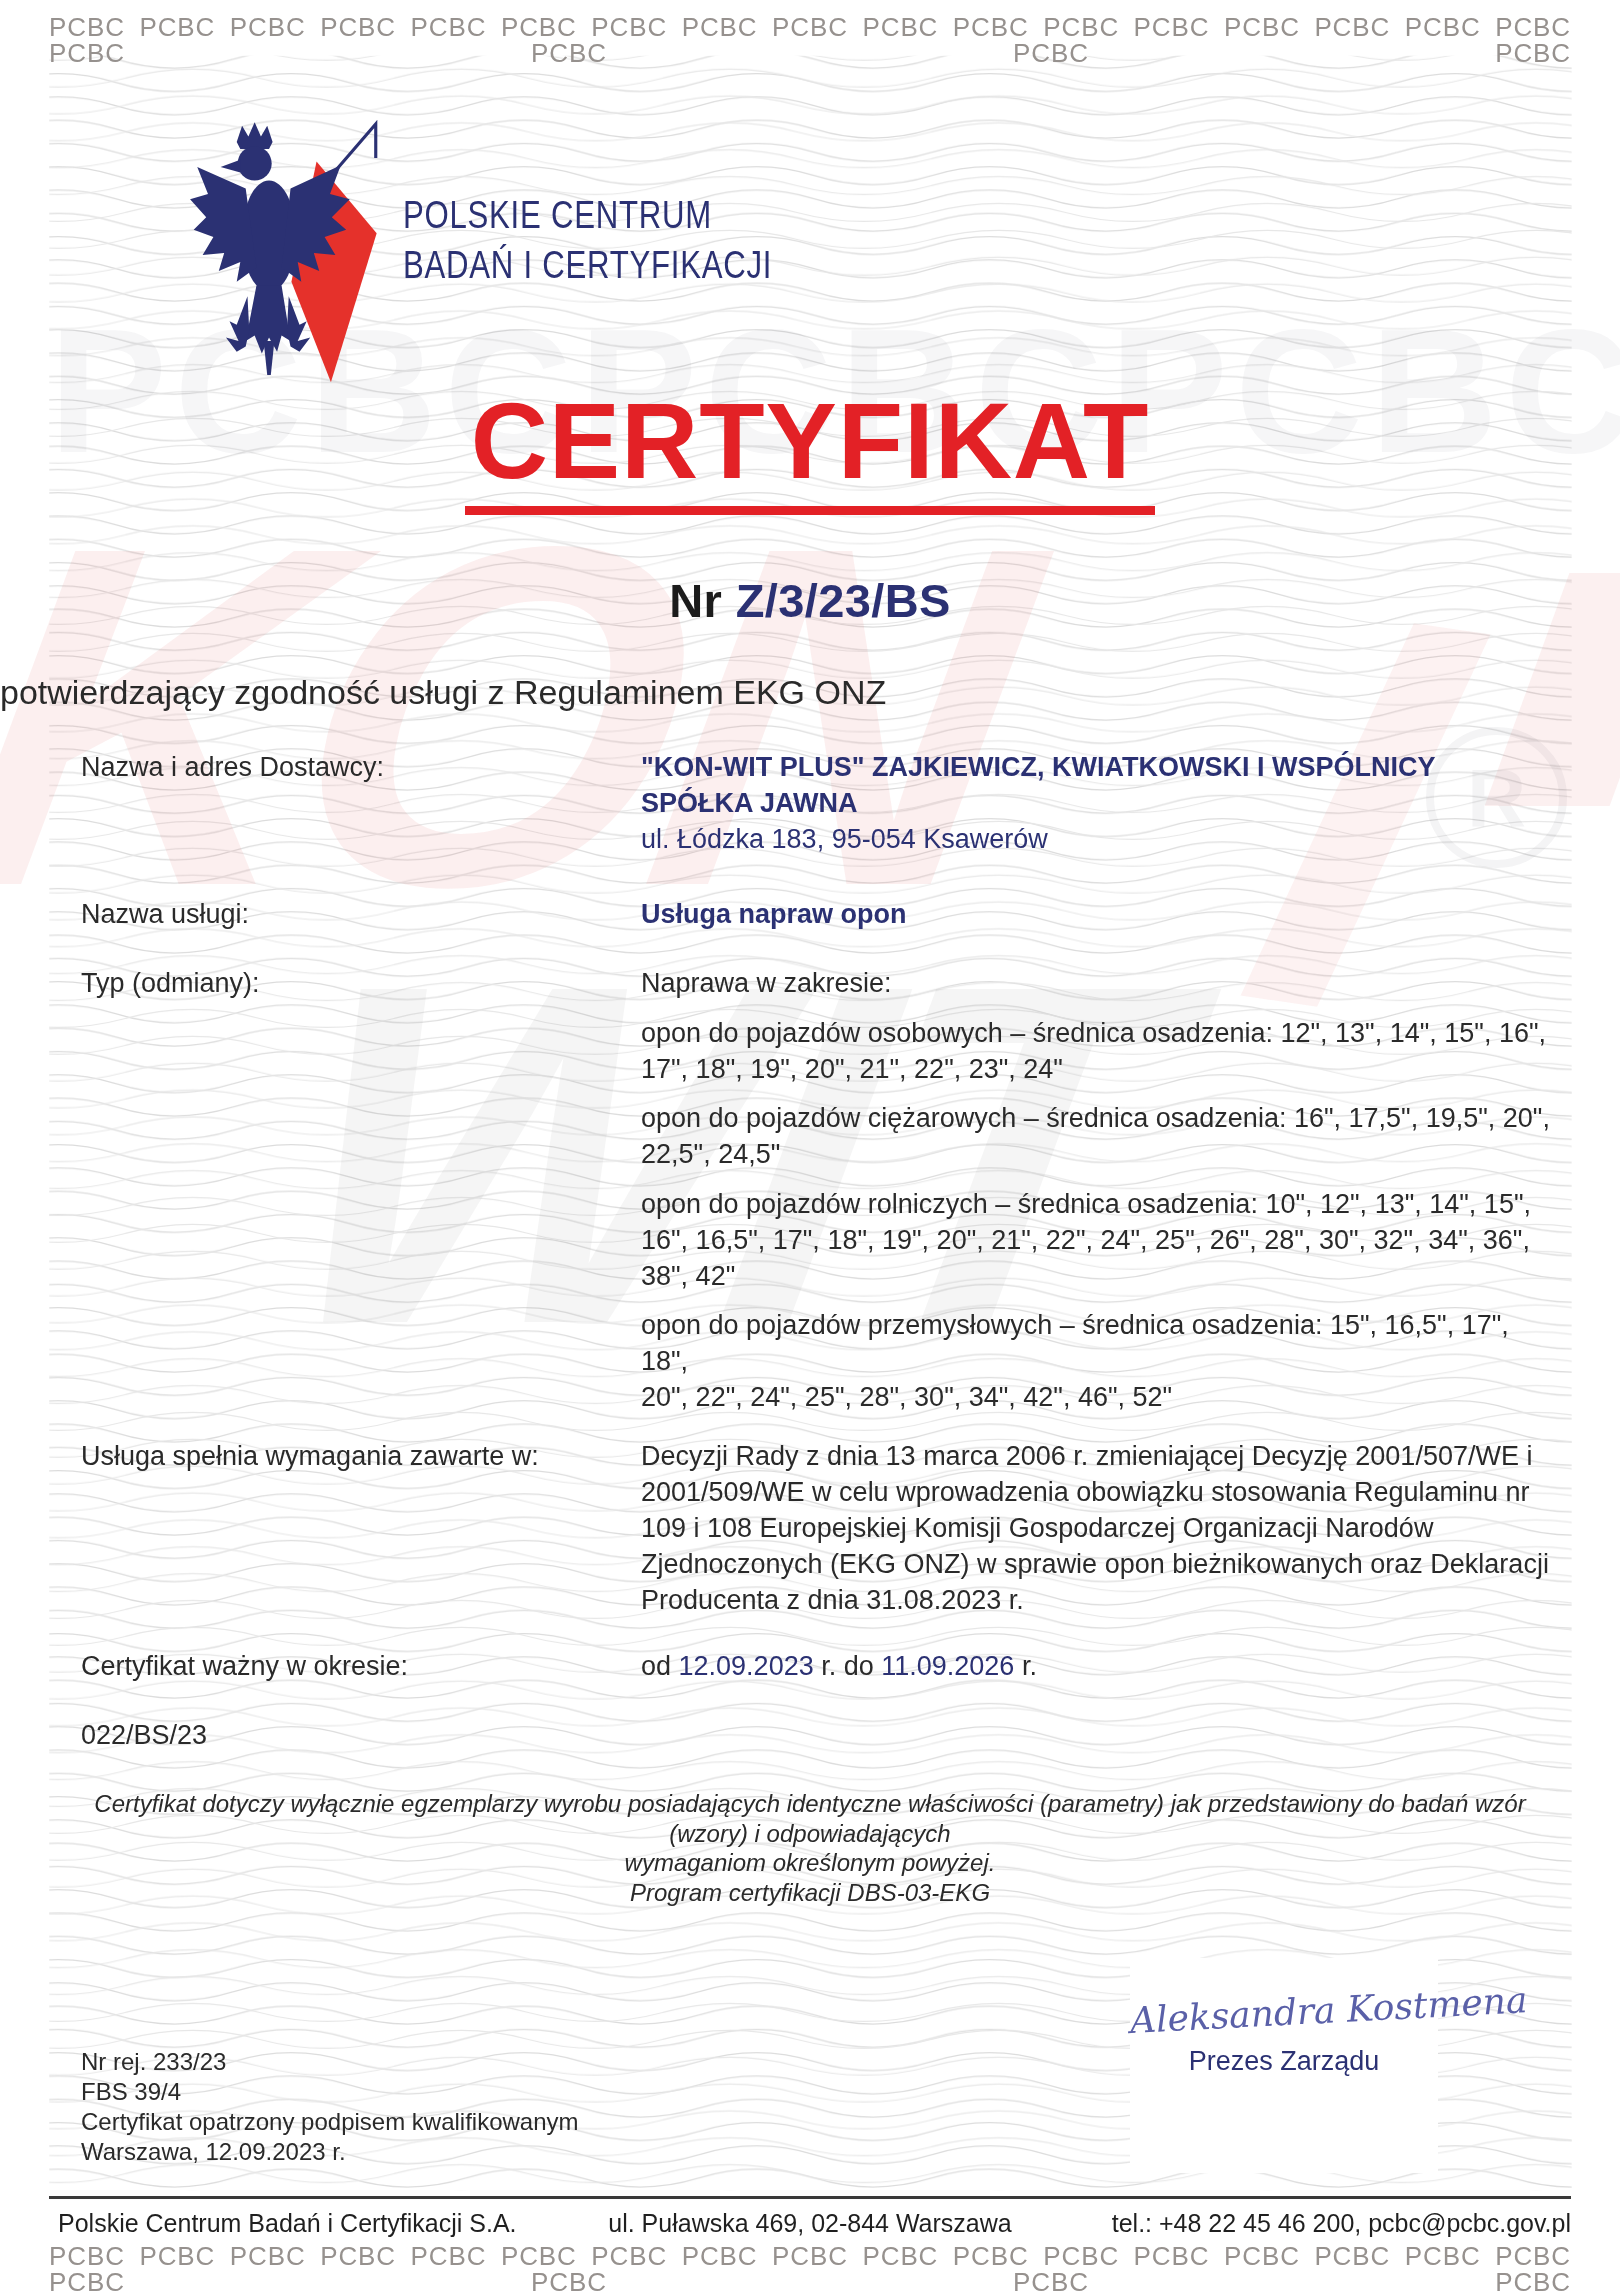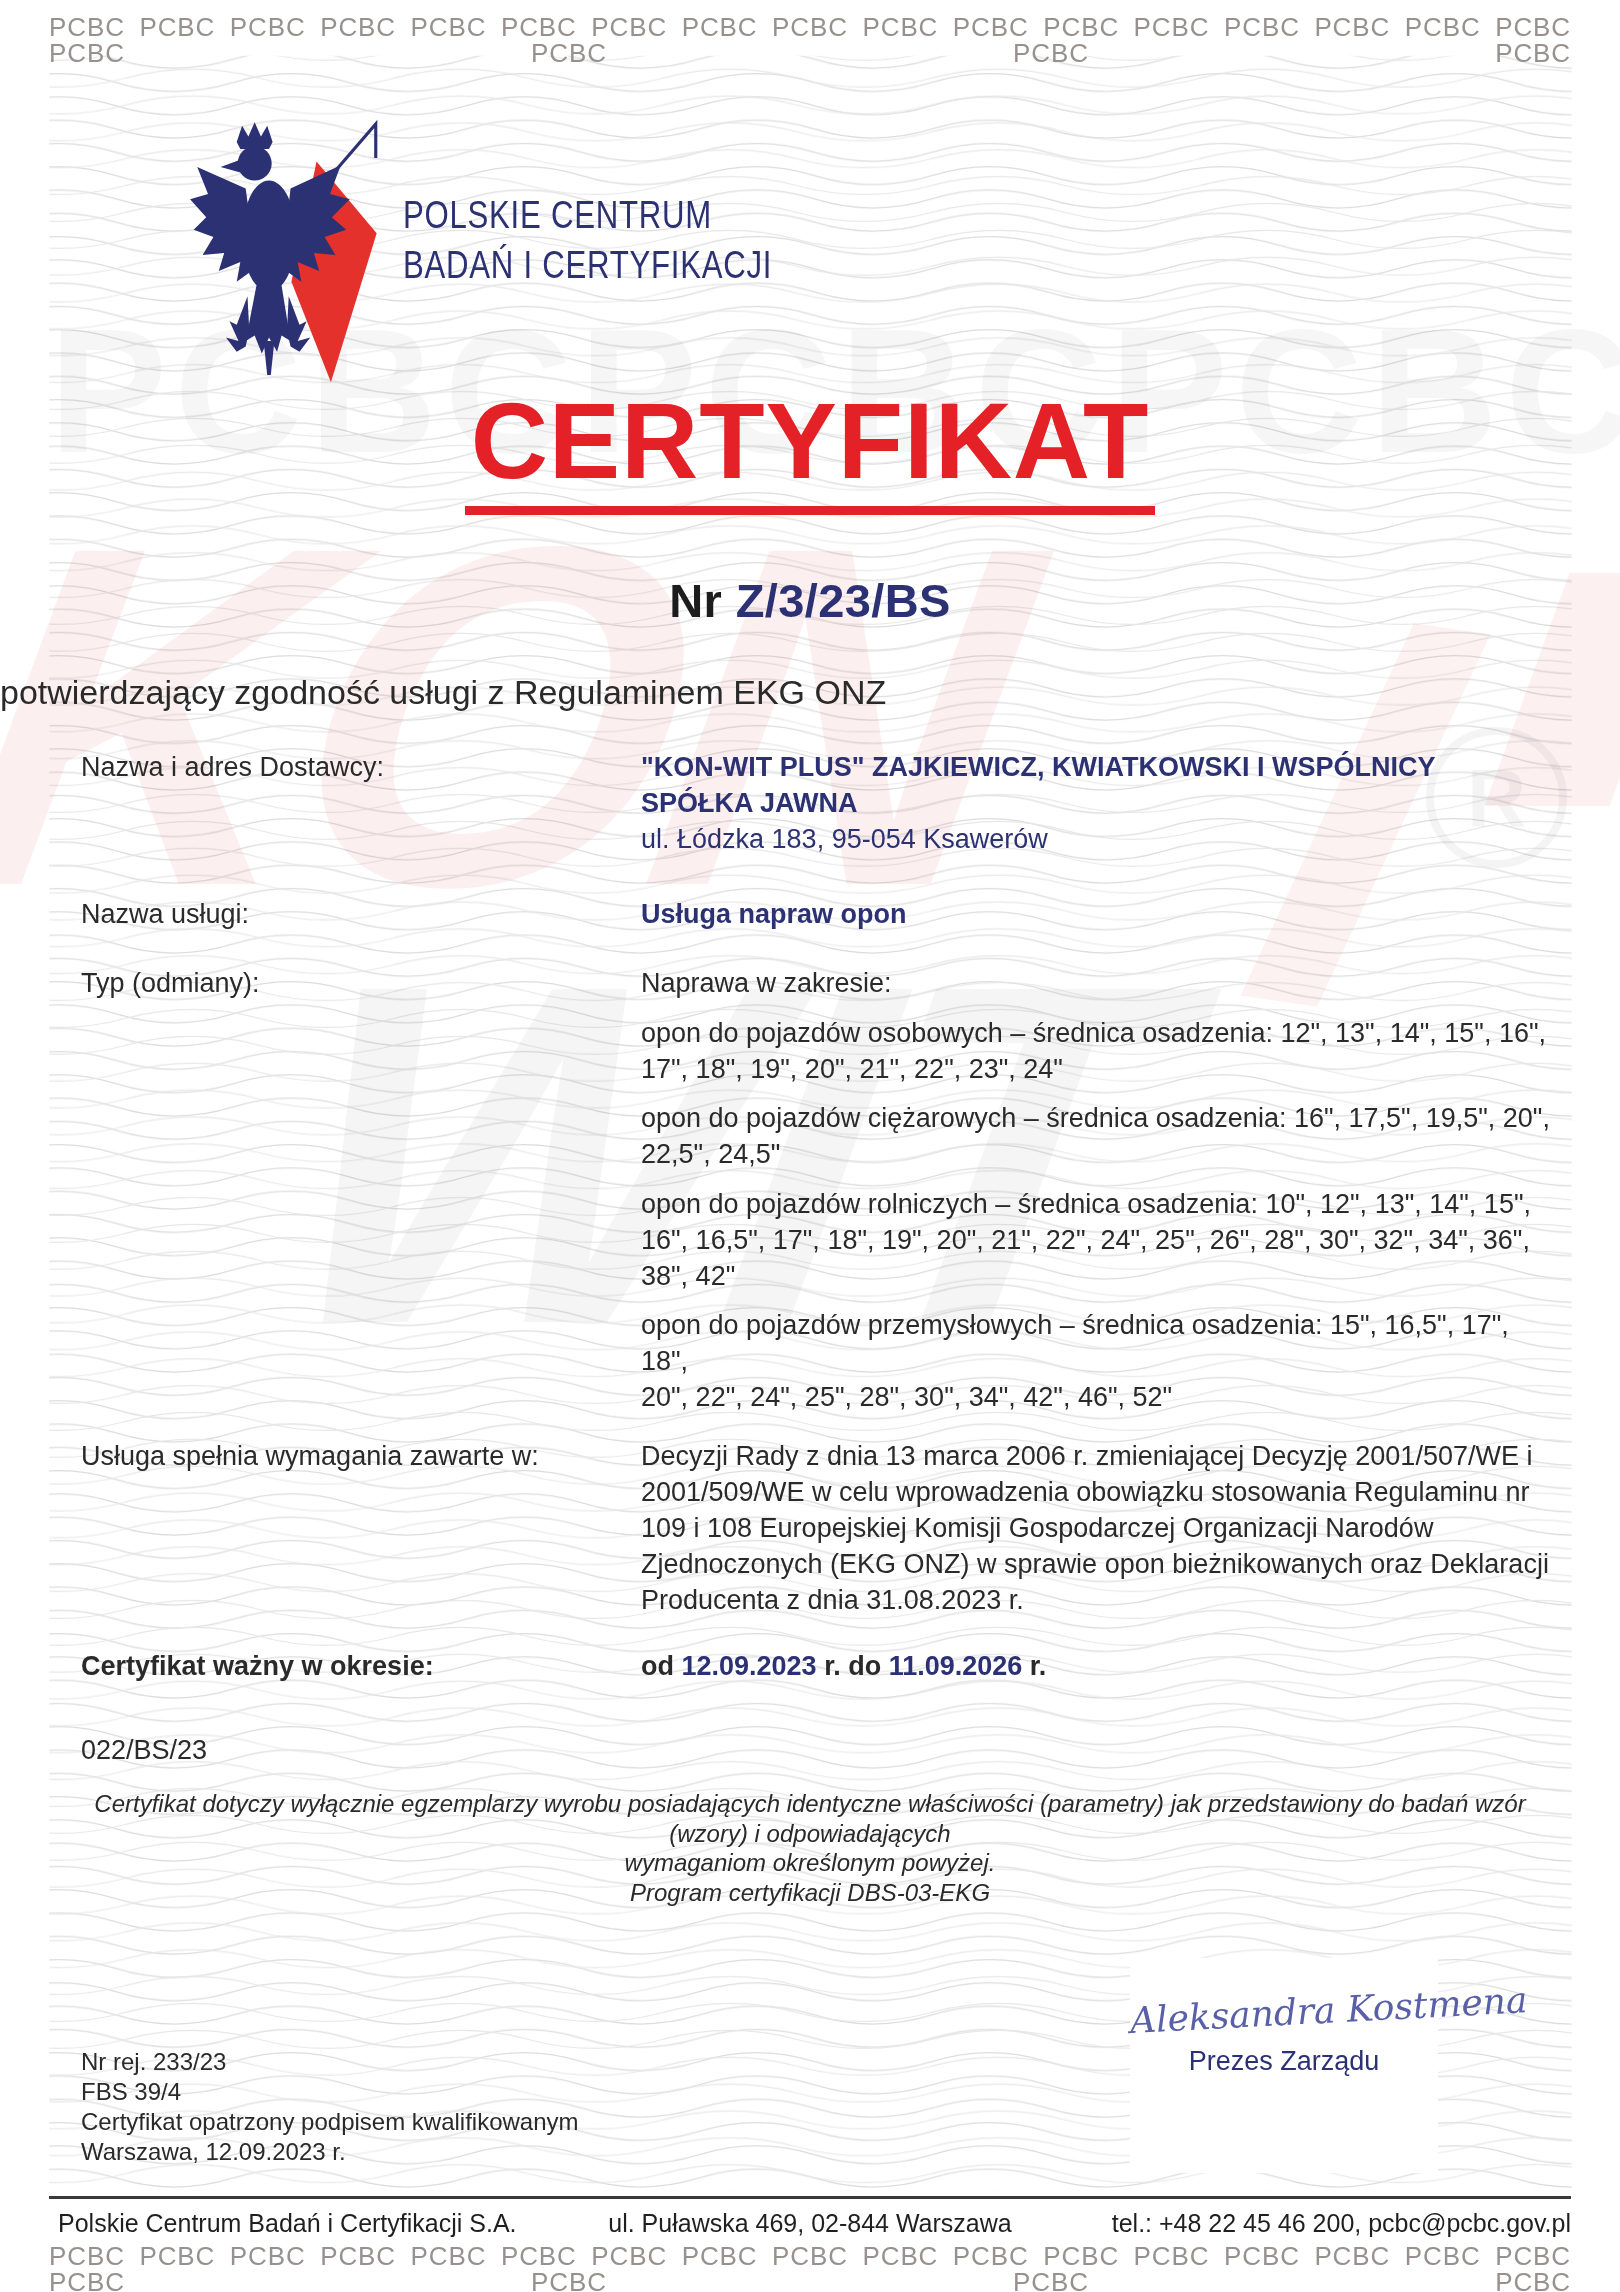--- a/index.html
+++ b/index.html
@@ -84,21 +84,21 @@
   .row{display:grid;grid-template-columns:542px 1fr;gap:18px;}
   .label{color:#2a2a2a;}
   .val{white-space:pre-line;color:#2a2a2a;}
   .val.navy{color:#2b3173;}
   .val.bold{font-weight:700;}
   .row-supplier{margin-bottom:39px;}
   .row-service{margin-bottom:33px;}
   .row-type{margin-bottom:23px;}
   .type-par{margin-top:13.4px;white-space:pre-line;}
   .row-req{margin-bottom:29.6px;}
-  .row-valid{margin-bottom:48px;font-weight:bold;}
+  .row-valid{margin-bottom:33px;}
   .date-navy{color:#2b3173;}
   
   .disclaimer{
     position:absolute;left:54px;right:54px;top:1789px;
     text-align:center;font-style:italic;font-size:24px;line-height:29.6px;
     color:#2a2a2a;white-space:pre-line;
   }
   
   .left-block{
     position:absolute;left:81px;top:2047px;

